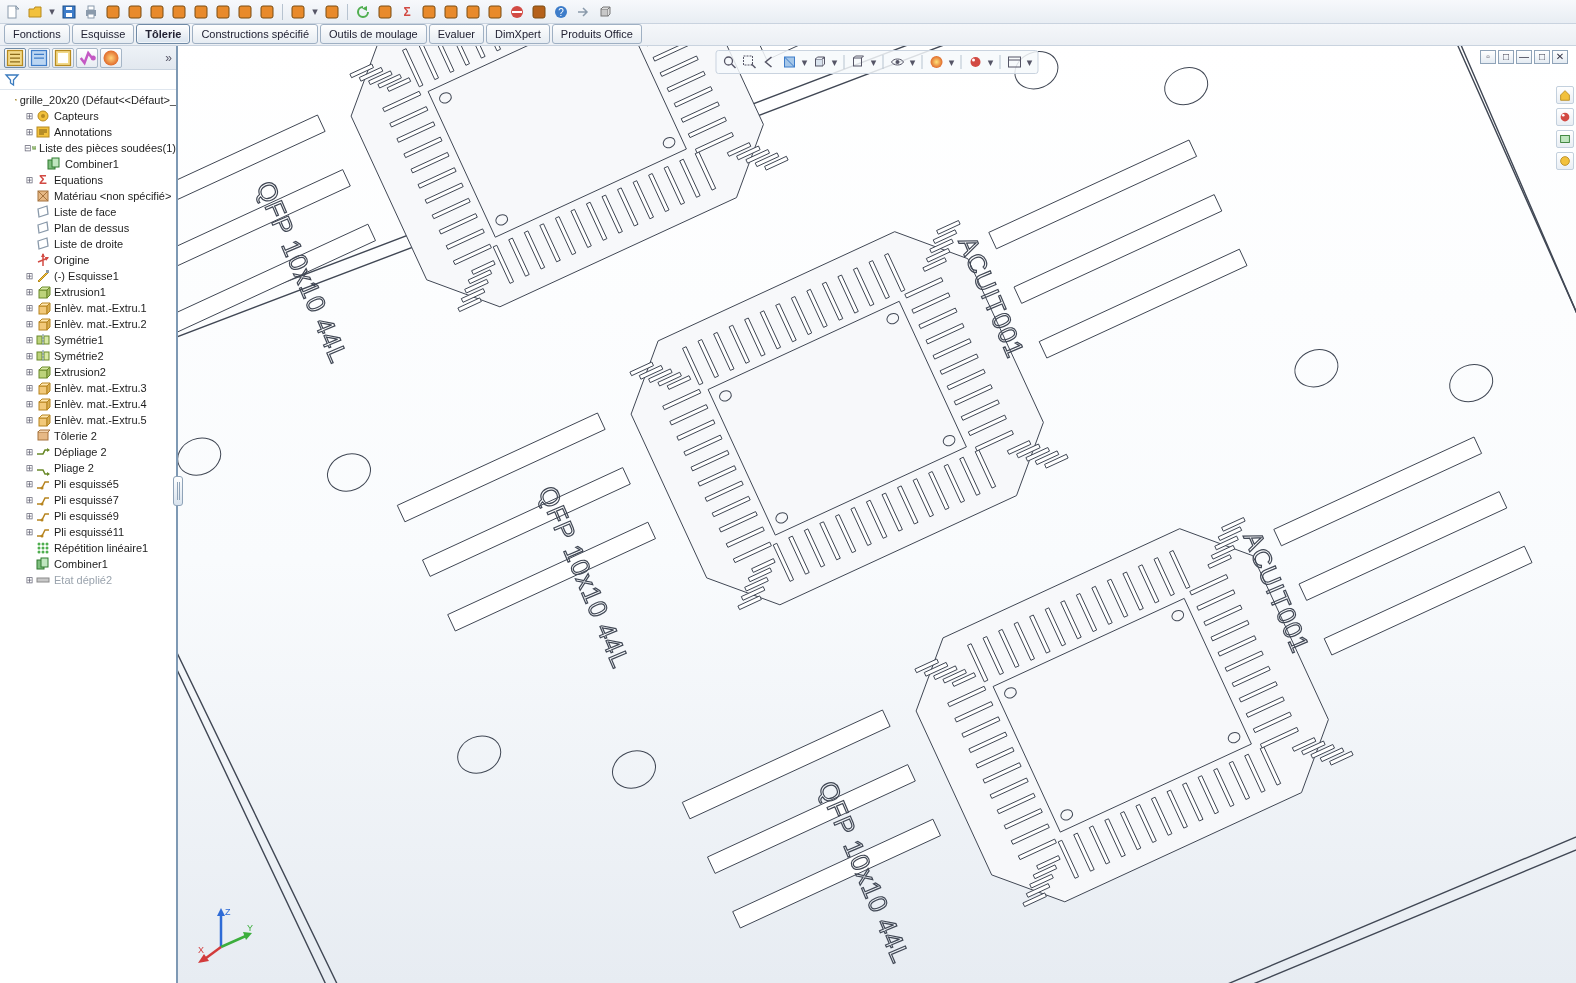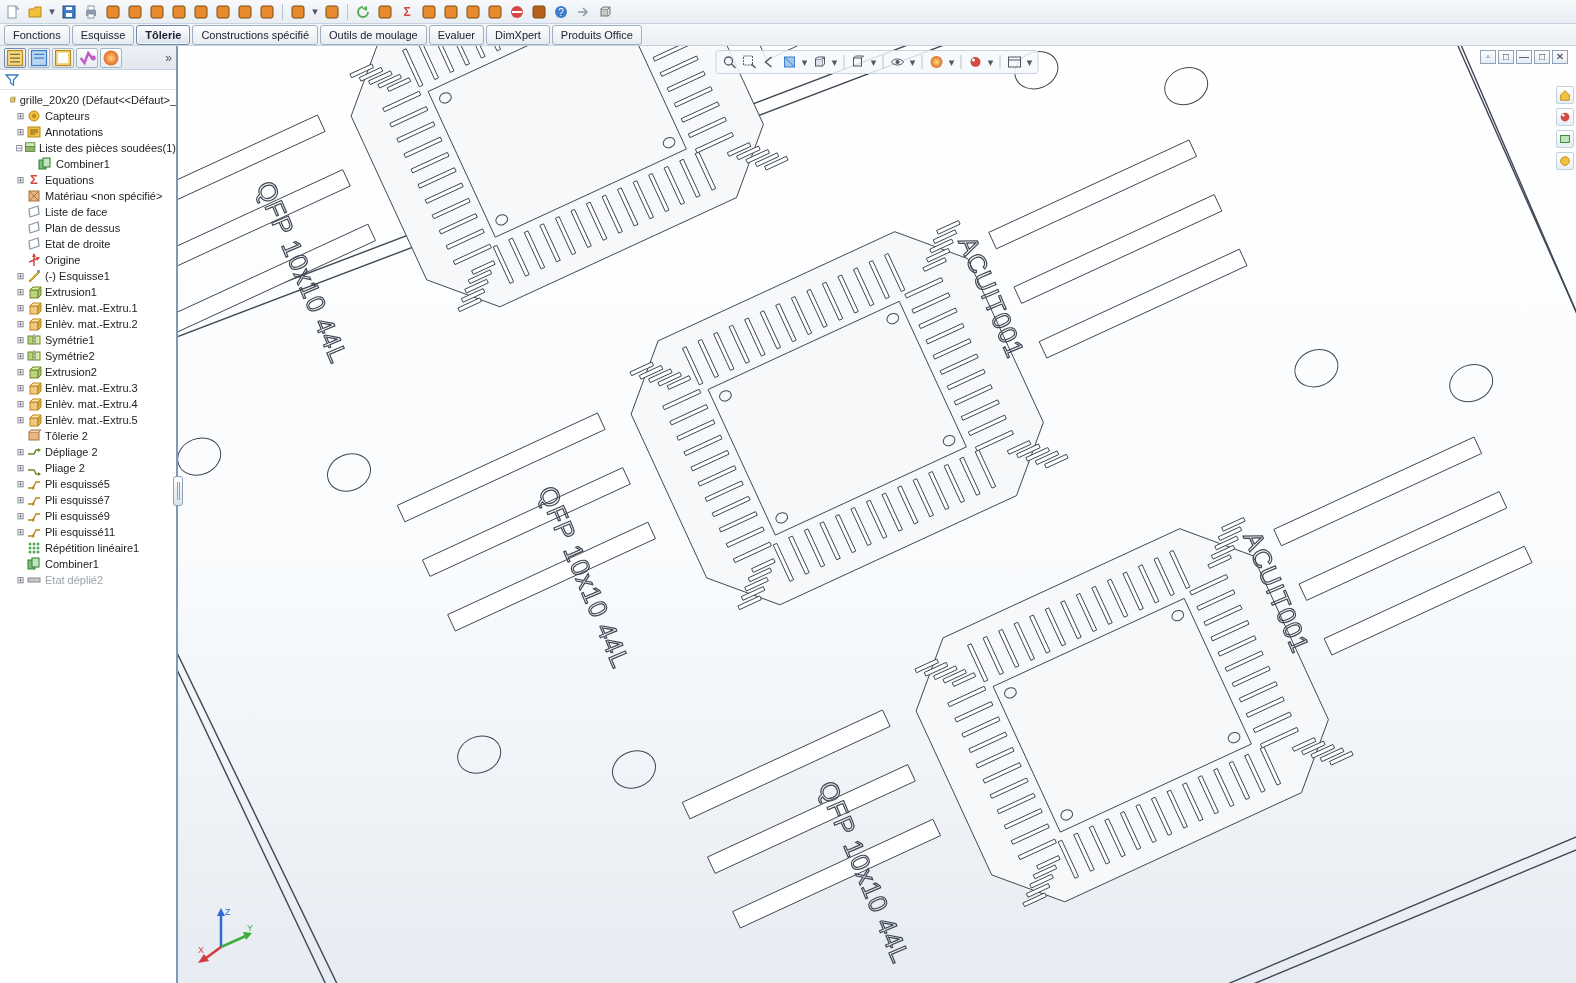--- a/index.html
+++ b/index.html
@@ -17,21 +17,21 @@
 .tbtn {
   width: 18px; height: 18px; border-radius: 2px;
   display: flex; align-items: center; justify-content: center;
   font-size: 13px; line-height: 1; cursor: default;
 }
 .tbtn svg { width: 16px; height: 16px; }
 .drop { width: 8px; display:flex; align-items:center; justify-content:center; color:#556; }
 
 
 .cmd-tabs {
-  display: flex; align-items: center; gap: 2px;
+  display: flex; gap: 2px;
   height: 22px; padding: 0 4px;
   background: linear-gradient(#f5f7fa, #ebeff4);
   border-bottom: 1px solid #c9d3df;
   position: relative;
 }
 .cmd-tab {
   padding: 2px 8px; height: 20px;
   display: flex; align-items: center;
   border: 1px solid #9fb0c3; border-radius: 3px;
   background: linear-gradient(#fefefe, #e6ecf2);
@@ -78,21 +78,21 @@
 }
 .ptab { width: 22px; height: 20px; border:1px solid #a6b6c7; border-radius:2px;
   background: linear-gradient(#fff,#e7ecf2); display:flex; align-items:center; justify-content:center; cursor:default;}
 .ptab.active { background: linear-gradient(#fff,#d7e2ee); border-color:#6f8aa6; }
 .panel-tabs .exp { margin-left:auto; font-size:12px; color:#556; cursor:default; }
 
 .filter-row { height:20px; display:flex; align-items:center; padding:2px 4px;
   border-bottom:1px solid #dfe6ee; }
 .filter-ic { width:16px; height:16px; display:flex; align-items:center; justify-content:center; color:#3a7bbf; }
 
-.tree { flex:1; overflow:hidden; padding:2px 0; user-select:none; }
+.tree { flex:1; overflow:hidden; padding:2px 0; user-select:none;margin-left:9px; }
 .node { display:flex; align-items:center; height:16px; padding-left:4px; cursor:default; white-space:nowrap; }
 .tw { width:11px; text-align:center; color:#667; font-size:9px; line-height:1; }
 .tw-blank { width:11px; }
 .ic { width:16px; height:16px; margin-right:3px; display:flex; align-items:center; justify-content:center; }
 .lbl { color:#1d1d1d; }
 .lbl.gray { color:#9aa3ad; }
 .ind-0{margin-left:0}.ind-1{margin-left:11px}.ind-2{margin-left:22px}
 
 
 .splitter-handle { position:absolute; left:173px; top:430px; width:10px; height:30px; border:1px solid #8fa3b8; background:linear-gradient(#fff,#d9e3ee); border-radius:3px; z-index:3; cursor:ew-resize;}
@@ -433,21 +433,21 @@
             </span>
             <span class="lbl">Plan de dessus</span>
           </div>
           <div class="node ind-1">
             <span class="tw-blank"></span>
             <span class="ic">
               <svg viewBox="0 0 16 16">
                 <path d="M3 5 L12 2 L13 10 L4 13 Z" fill="none" stroke="#8a9aab" stroke-width="1.3"></path>
               </svg>
             </span>
-            <span class="lbl">Etat de droite</span>
+            <span class="lbl">Liste de droite</span>
           </div>
           <div class="node ind-1">
             <span class="tw-blank"></span>
             <span class="ic">
               <svg viewBox="0 0 16 16">
                 <path d="M8 2v12M3 10l10-4" stroke="#d24a43" stroke-width="1.5"></path>
                 <polygon points="8,1 6,5 10,5" fill="#d24a43"></polygon>
                 <polygon points="14,5 10,5 11,9" fill="#d24a43"></polygon>
               </svg>
             </span>

